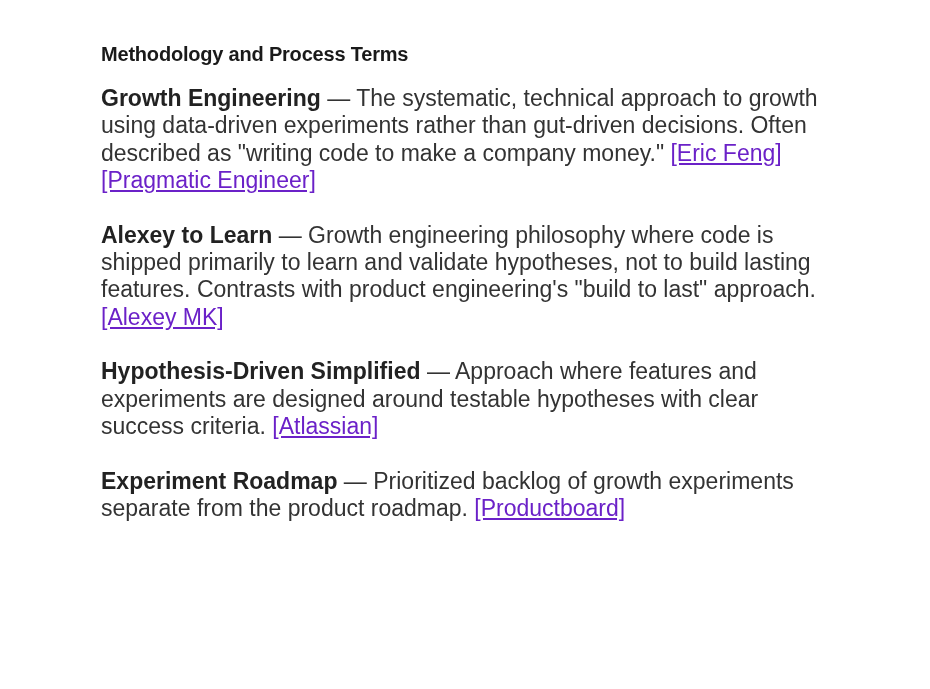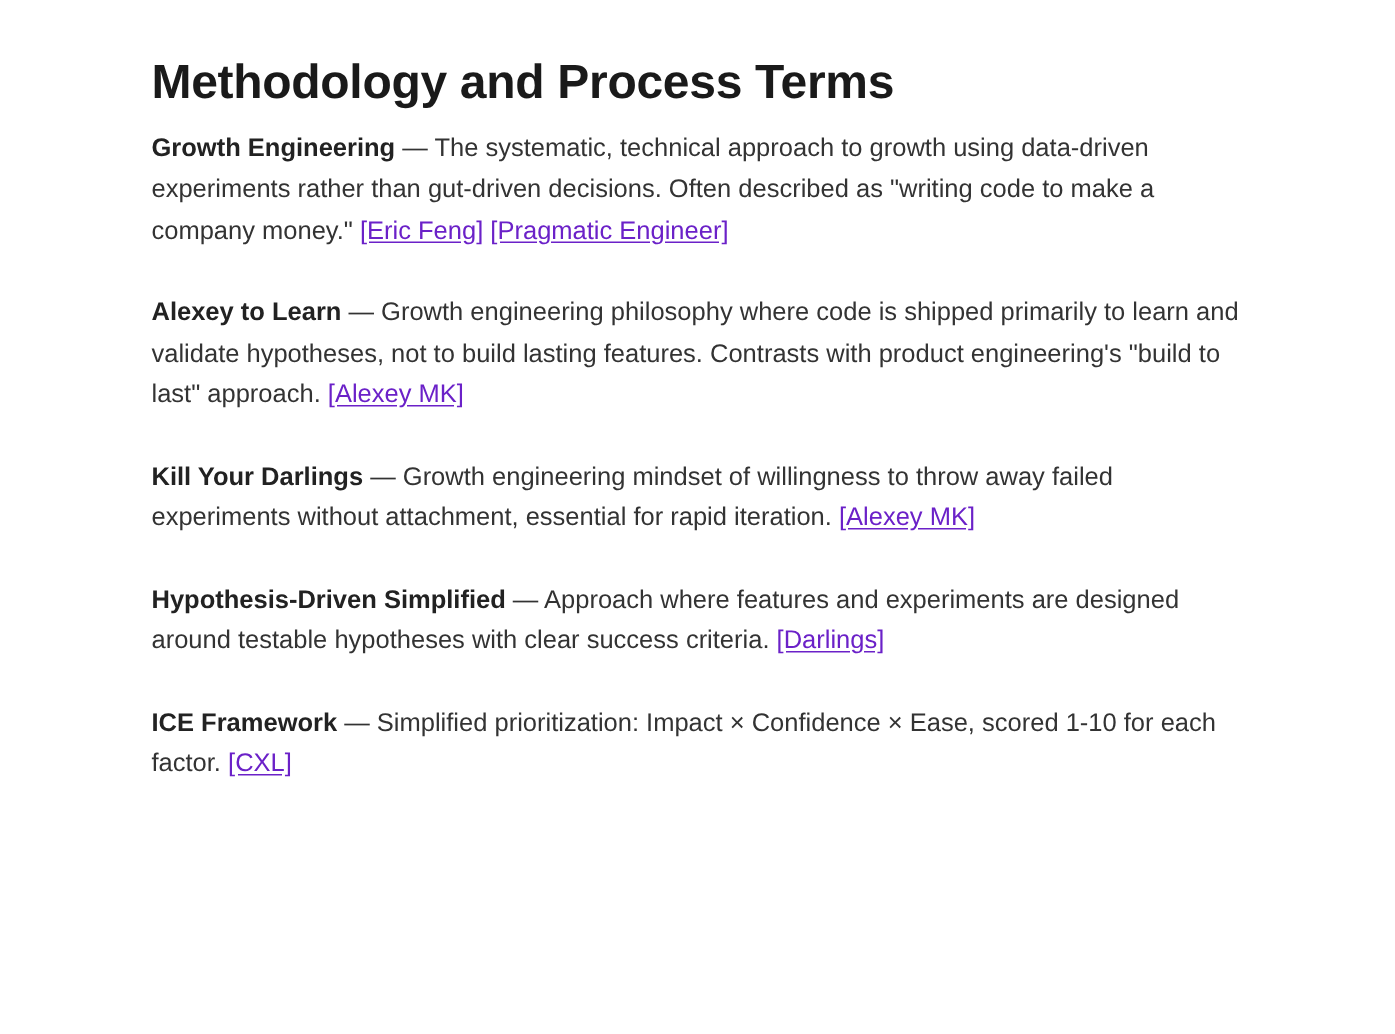--- a/index.html
+++ b/index.html
@@ -4,26 +4,26 @@
 <style>
   html, body { margin: 0; padding: 0; background: #ffffff; }
   body { width: 930px; height: 689px; overflow: hidden; }
   .page {
     position: absolute; left: 101px; top: 34px; width: 728px;
     font-family: "Liberation Sans", "DejaVu Sans", sans-serif;
     color: #333333;
   }
   h2 {
     margin: 0 0 11px 0;
-    font-size: 32px; font-weight: 700; color: #1a1a1a;
+    font-size: 20px; font-weight: 700; color: #1a1a1a;
     line-height: 40px; letter-spacing: -0.2px;
   }
   p.term {
     margin: 0 0 27.5px 0;
-    font-size: 17px; line-height: 27.3px;
+    font-size: 23px; line-height: 27.3px;
   }
   p.term .name { font-weight: 700; color: #222222; }
   p.term a { color: #6b21c8; text-decoration: underline; text-underline-offset: 2px; }
 </style>
 </head>
 <body>
 
 <div class="page">
   <h2>Methodology and Process Terms</h2>
 
@@ -31,29 +31,25 @@
     <span class="name">Growth Engineering</span><span> — </span><span>The systematic, technical approach to growth using data-driven experiments rather than gut-driven decisions. Often described as "writing code to make a company money."</span>
     <a href="#">[Eric Feng]</a>
     <a href="#">[Pragmatic Engineer]</a>
   </p>
 
   <p class="term">
     <span class="name">Alexey to Learn</span><span> — </span><span>Growth engineering philosophy where code is shipped primarily to learn and validate hypotheses, not to build lasting features. Contrasts with product engineering's "build to last" approach.</span>
     <a href="#">[Alexey MK]</a>
   </p>
 
+
   <p class="term">
-    <span class="name">Kill Your Darlings</span><span> — </span><span>Growth engineering mindset of willingness to throw away failed experiments without attachment, essential for rapid iteration.</span>
-    <a href="#">[Alexey MK]</a>
+    <span class="name">Hypothesis-Driven Simplified</span><span> — </span><span>Approach where features and experiments are designed around testable hypotheses with clear success criteria.</span>
+    <a href="#">[Atlassian]</a>
   </p>
 
   <p class="term">
-    <span class="name">Hypothesis-Driven Simplified</span><span> — </span><span>Approach where features and experiments are designed around testable hypotheses with clear success criteria.</span>
-    <a href="#">[Darlings]</a>
+    <span class="name">Experiment Roadmap</span><span> — </span><span>Prioritized backlog of growth experiments separate from the product roadmap.</span>
+    <a href="#">[Productboard]</a>
   </p>
 
 
-
-  <p class="term">
-    <span class="name">ICE Framework</span><span> — </span><span>Simplified prioritization: Impact × Confidence × Ease, scored 1-10 for each factor.</span>
-    <a href="#">[CXL]</a>
-  </p>
 </div>
 
 </body></html>

